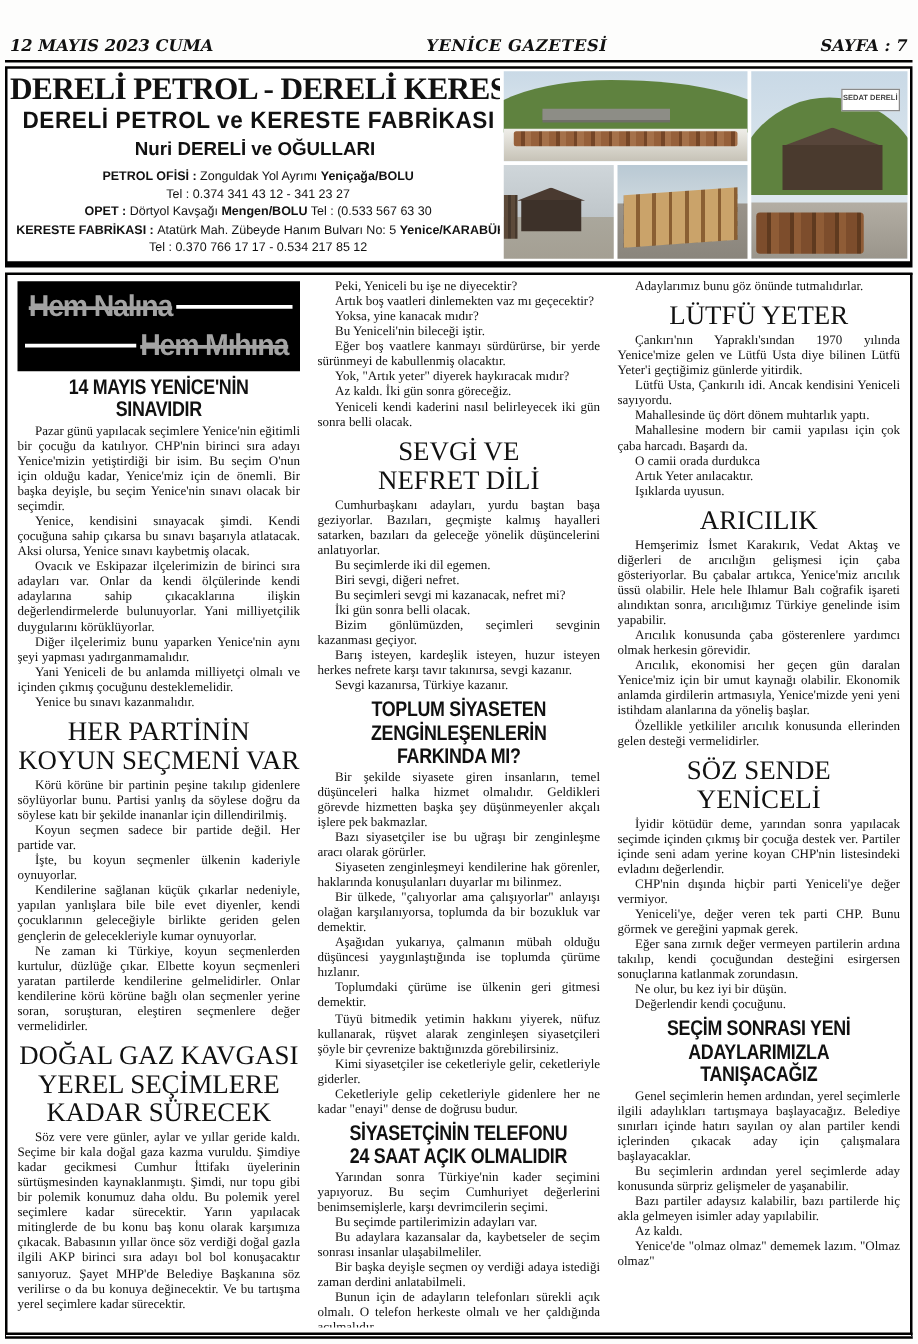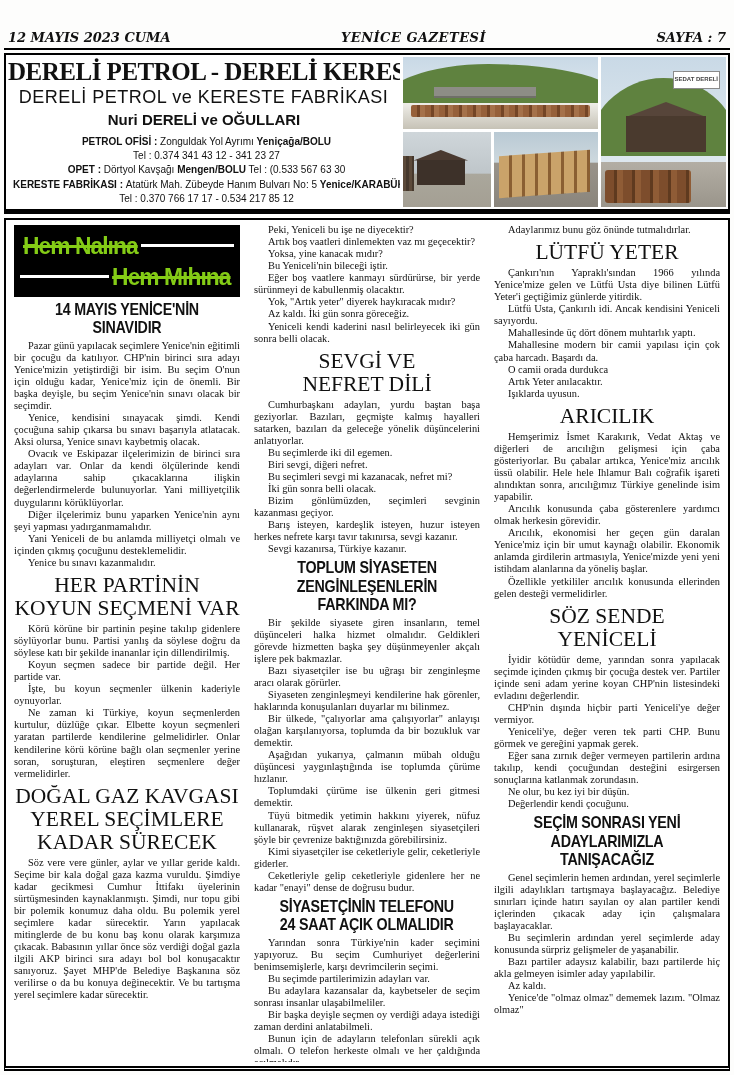--- a/index.html
+++ b/index.html
@@ -12,21 +12,21 @@
             padding:30px 4px 3px 4px;border-bottom:2px solid #000;
             font-family:"DejaVu Serif",serif;font-style:italic;font-weight:bold;font-size:13px;}
   .masthead .mid{letter-spacing:.5px;}
 
   
   .adbox{border:2px solid #000;border-bottom:5px solid #000;margin-top:3px;
          height:150px;display:flex;background:#fff;padding:2px;}
   .ad-left{flex:0 0 392px;text-align:center;overflow:hidden;}
   .ad-title{font-family:"Liberation Serif",serif;font-weight:bold;font-size:25px;
             letter-spacing:-.5px;white-space:nowrap;margin-top:1px;}
-  .ad-sub{font-family:"Liberation Sans",sans-serif;font-weight:400;font-size:19px;white-space:nowrap;}
+  .ad-sub{font-family:"Liberation Sans",sans-serif;font-weight:700;font-size:19px;white-space:nowrap;}
   .ad-sub .cond2{display:inline-block;transform:scaleX(.95);transform-origin:center;letter-spacing:.5px;}
   .ad-name{font-family:"Liberation Sans",sans-serif;font-weight:bold;font-size:15px;margin-top:3px;}
   .ad-contacts{text-align:center;font-family:"Liberation Sans",sans-serif;font-size:10px;
                line-height:1.42;margin-top:7px;padding-left:5px;white-space:nowrap;}
   .ad-contacts .b{font-weight:bold;}
 
   
   .ad-photos{flex:1;display:grid;grid-template-columns:88px 104px 1fr;grid-template-rows:72px 1fr;
              gap:3px;padding-left:3px;}
   .ph{position:relative;overflow:hidden;background:linear-gradient(#c9d9e6,#dde7ee 60%);}
@@ -67,21 +67,21 @@
          font-family:"Liberation Serif",serif;}
   .h-sans{text-align:center;font-family:"Liberation Sans",sans-serif;font-weight:800;
           font-size:17px;line-height:1.08;margin:4px 0 2px;}
   .h-sans .cond{display:inline-block;transform:scaleX(.84);transform-origin:center;
                 white-space:pre-line;letter-spacing:-.3px;}
   .h-serif{text-align:center;font-family:"Liberation Serif",serif;font-weight:normal;
            font-size:21.5px;line-height:1.07;margin:5px 0 3px;}
   .h-serif .cond{white-space:pre-line;}
 
   
-  .hembox{background:#000;color:#84cc16;height:62px;padding:5px 6px;margin:1px 0 3px;
+  .hembox{background:#000;color:#a3a3a3;height:62px;padding:5px 6px;margin:1px 0 3px;
           display:flex;flex-direction:column;justify-content:space-around;}
   .hemrow{display:flex;align-items:center;}
   .hemword{font-family:"Liberation Sans",sans-serif;font-weight:800;font-size:24px;line-height:1;
            white-space:nowrap;letter-spacing:-1px;text-decoration:line-through;
            text-decoration-thickness:3px;display:inline-block;transform:scaleX(.95);}
   .hemline{flex:1;height:3px;background:#fff;}
 </style>
 </head>
 <body>
 
@@ -151,20 +151,21 @@
         <p>Yenice, kendisini sınayacak şimdi. Kendi çocuğuna sahip çıkarsa bu sınavı başarıyla atlatacak. Aksi olursa, Yenice sınavı kaybetmiş olacak.</p>
         <p>Ovacık ve Eskipazar ilçelerimizin de birinci sıra adayları var. Onlar da kendi ölçülerinde kendi adaylarına sahip çıkacaklarına ilişkin değerlendirmelerde bulunuyorlar. Yani milliyetçilik duygularını körüklüyorlar.</p>
         <p>Diğer ilçelerimiz bunu yaparken Yenice'nin aynı şeyi yapması yadırganmamalıdır.</p>
         <p>Yani Yeniceli de bu anlamda milliyetçi olmalı ve içinden çıkmış çocuğunu desteklemelidir.</p>
         <p>Yenice bu sınavı kazanmalıdır.</p>
         <div class="h-serif"><span class="cond">HER PARTİNİN
 KOYUN SEÇMENİ VAR</span></div>
         <p>Körü körüne bir partinin peşine takılıp gidenlere söylüyorlar bunu. Partisi yanlış da söylese doğru da söylese katı bir şekilde inananlar için dillendirilmiş.</p>
         <p>Koyun seçmen sadece bir partide değil. Her partide var.</p>
         <p>İşte, bu koyun seçmenler ülkenin kaderiyle oynuyorlar.</p>
+        <p>Kendilerine sağlanan küçük çıkarlar nedeniyle, yapılan yanlışlara bile bile evet diyenler, kendi çocuklarının geleceğiyle birlikte geriden gelen gençlerin de gelecekleriyle kumar oynuyorlar.</p>
         <p>Ne zaman ki Türkiye, koyun seçmenlerden kurtulur, düzlüğe çıkar. Elbette koyun seçmenleri yaratan partilerde kendilerine gelmelidirler. Onlar kendilerine körü körüne bağlı olan seçmenler yerine soran, soruşturan, eleştiren seçmenlere değer vermelidirler.</p>
         <div class="h-serif"><span class="cond">DOĞAL GAZ KAVGASI
 YEREL SEÇİMLERE
 KADAR SÜRECEK</span></div>
         <p>Söz vere vere günler, aylar ve yıllar geride kaldı. Seçime bir kala doğal gaza kazma vuruldu. Şimdiye kadar gecikmesi Cumhur İttifakı üyelerinin sürtüşmesinden kaynaklanmıştı. Şimdi, nur topu gibi bir polemik konumuz daha oldu. Bu polemik yerel seçimlere kadar sürecektir. Yarın yapılacak mitinglerde de bu konu baş konu olarak karşımıza çıkacak. Babasının yıllar önce söz verdiği doğal gazla ilgili AKP birinci sıra adayı bol bol konuşacaktır sanıyoruz. Şayet MHP'de Belediye Başkanına söz verilirse o da bu konuya değinecektir. Ve bu tartışma yerel seçimlere kadar sürecektir.</p>
       </div>
     <div class="col">
         <p>Peki, Yeniceli bu işe ne diyecektir?</p>
         <p>Artık boş vaatleri dinlemekten vaz mı geçecektir?</p>
         <p>Yoksa, yine kanacak mıdır?</p>
@@ -198,21 +199,21 @@
 24 SAAT AÇIK OLMALIDIR</span></div>
         <p>Yarından sonra Türkiye'nin kader seçimini yapıyoruz. Bu seçim Cumhuriyet değerlerini benimsemişlerle, karşı devrimcilerin seçimi.</p>
         <p>Bu seçimde partilerimizin adayları var.</p>
         <p>Bu adaylara kazansalar da, kaybetseler de seçim sonrası insanlar ulaşabilmeliler.</p>
         <p>Bir başka deyişle seçmen oy verdiği adaya istediği zaman derdini anlatabilmeli.</p>
         <p>Bunun için de adayların telefonları sürekli açık olmalı. O telefon herkeste olmalı ve her çaldığında açılmalıdır.</p>
       </div>
     <div class="col">
         <p>Adaylarımız bunu göz önünde tutmalıdırlar.</p>
         <div class="h-serif"><span class="cond">LÜTFÜ YETER</span></div>
-        <p>Çankırı'nın Yapraklı'sından 1966 yılında Yenice'mize gelen ve Lütfü Usta diye bilinen Lütfü Yeter'i geçtiğimiz günlerde yitirdik.</p>
+        <p>Çankırı'nın Yapraklı'sından 1970 yılında Yenice'mize gelen ve Lütfü Usta diye bilinen Lütfü Yeter'i geçtiğimiz günlerde yitirdik.</p>
         <p>Lütfü Usta, Çankırılı idi. Ancak kendisini Yeniceli sayıyordu.</p>
         <p>Mahallesinde üç dört dönem muhtarlık yaptı.</p>
         <p>Mahallesine modern bir camii yapılası için çok çaba harcadı. Başardı da.</p>
         <p>O camii orada durdukca</p>
         <p>Artık Yeter anılacaktır.</p>
         <p>Işıklarda uyusun.</p>
         <div class="h-serif"><span class="cond">ARICILIK</span></div>
         <p>Hemşerimiz İsmet Karakırık, Vedat Aktaş ve diğerleri de arıcılığın gelişmesi için çaba gösteriyorlar. Bu çabalar artıkca, Yenice'miz arıcılık üssü olabilir. Hele hele Ihlamur Balı coğrafik işareti alındıktan sonra, arıcılığımız Türkiye genelinde isim yapabilir.</p>
         <p>Arıcılık konusunda çaba gösterenlere yardımcı olmak herkesin görevidir.</p>
         <p>Arıcılık, ekonomisi her geçen gün daralan Yenice'miz için bir umut kaynağı olabilir. Ekonomik anlamda girdilerin artmasıyla, Yenice'mizde yeni yeni istihdam alanlarına da yöneliş başlar.</p>

